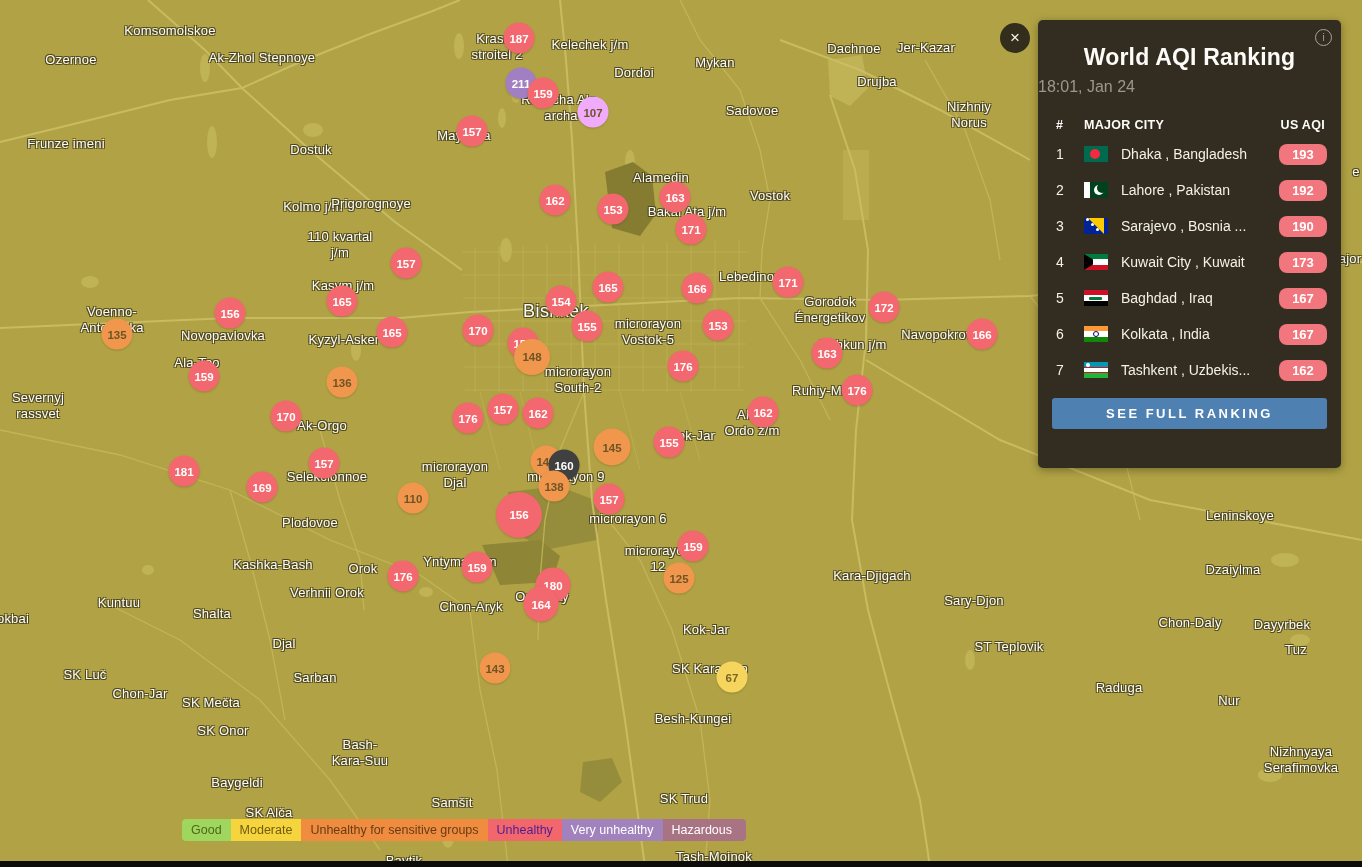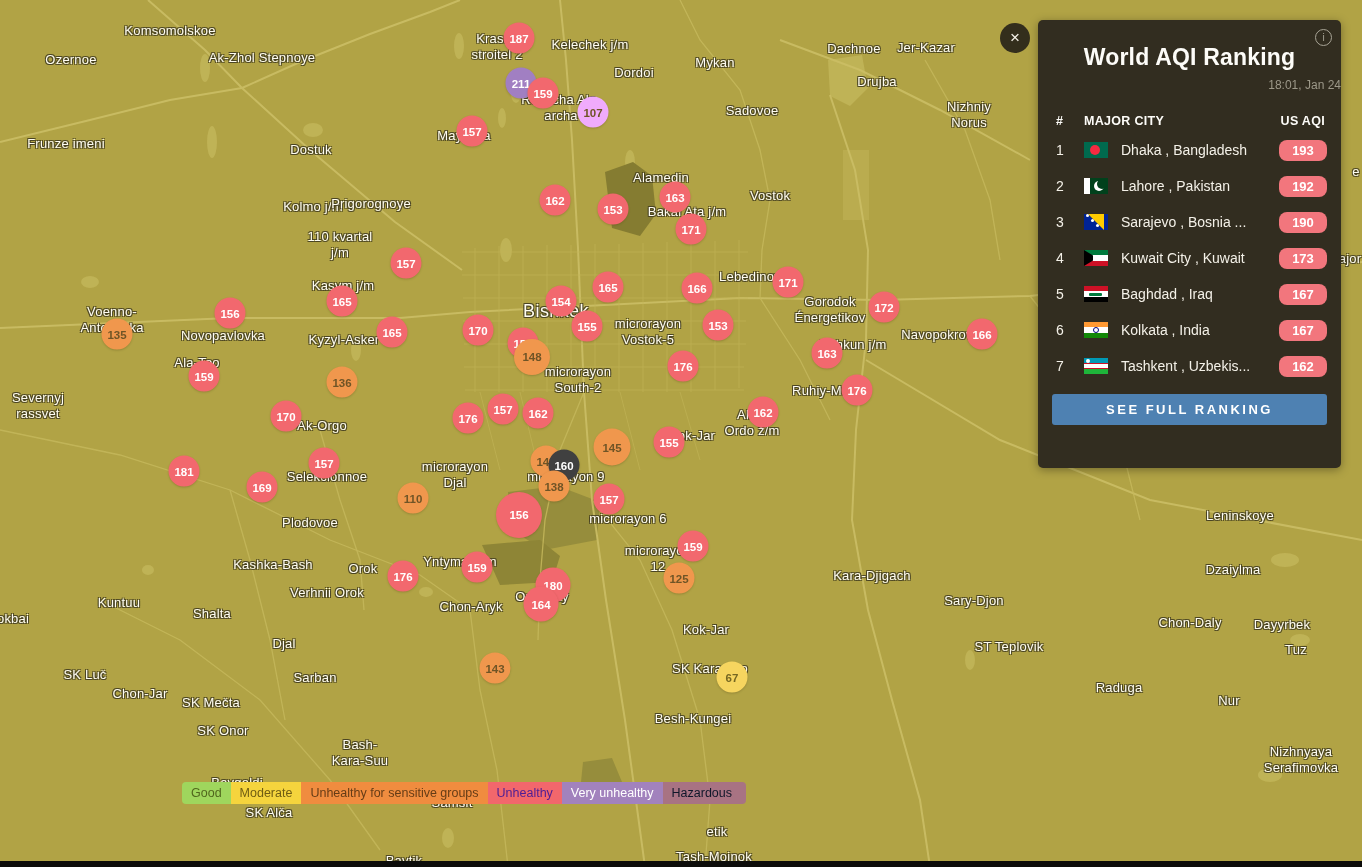--- a/index.html
+++ b/index.html
@@ -12,36 +12,36 @@
   .map-label{position:absolute;z-index:3;transform:translate(-50%,-50%);color:#fffdf2;font-size:13px;line-height:16px;
     white-space:pre-line;text-align:center;letter-spacing:.2px;
     text-shadow:-1px -1px 0 rgba(72,67,34,.9),1px -1px 0 rgba(72,67,34,.9),-1px 1px 0 rgba(72,67,34,.9),1px 1px 0 rgba(72,67,34,.9);}
   .map-label.big{font-size:18px;line-height:20px;letter-spacing:.4px;}
   .marker{position:absolute;z-index:4;transform:translate(-50%,-50%);border-radius:50%;display:flex;align-items:center;
     justify-content:center;font-weight:700;font-size:11.5px;color:#fff;box-shadow:0 1px 2px rgba(70,60,20,.25);cursor:pointer;}
   .marker.c-orange{color:#6f5426;}
   .marker.c-yellow{color:#756722;}
 
   
-  .legend{position:absolute;left:182px;top:782px;height:22px;display:flex;z-index:6;}
+  .legend{position:absolute;left:182px;top:819px;height:22px;display:flex;z-index:6;}
   .chip{display:inline-block;line-height:22px;padding:0 9px;font-size:12.5px;white-space:nowrap;}
   .chip:first-child{border-radius:4px 0 0 4px;}
   .chip:last-child{border-radius:0 4px 4px 0;padding-right:14px;}
 
   .bottom-bar{position:absolute;left:0;bottom:0;width:100%;height:6px;background:#0c0c0a;z-index:7;}
 
   
   .panel{position:absolute;left:1038px;top:20px;width:303px;height:448px;background:#322d20;border-radius:5px;z-index:10;
     box-shadow:0 2px 10px rgba(0,0,0,.35);color:#f4f1e8;}
   .close-btn{position:absolute;left:1000px;top:23px;width:30px;height:30px;border-radius:50%;background:#332e1c;border:none;
     z-index:11;color:#f5f2e8;font-size:17px;line-height:30px;text-align:center;padding:0;cursor:pointer;}
   .info-btn{position:absolute;right:9px;top:9px;width:15px;height:15px;border:1px solid #a8a496;border-radius:50%;
     color:#a8a496;font-size:10px;line-height:15px;text-align:center;cursor:pointer;}
   .panel h1{margin:24px 12px 0;font-size:23px;font-weight:700;text-align:center;color:#fdfcf8;letter-spacing:.2px;}
-  .timestamp{text-align:right;font-size:12px;color:#9c9889;margin-top:7px;}
+  .timestamp{text-align:left;font-size:16px;color:#9c9889;margin-top:7px;}
   .hdr{display:flex;align-items:center;margin:22px 16px 4px 18px;font-size:12.5px;font-weight:700;color:#fdfcf8;}
   .hdr .h-rank{width:28px;}
   .hdr .h-city{flex:1;letter-spacing:.3px;}
   .hdr .h-aqi{letter-spacing:.3px;}
   .rrow{display:flex;align-items:center;height:36px;margin:0 14px 0 18px;cursor:pointer;}
   .rk{width:28px;font-size:14px;}
   .flag{width:24px;height:16px;display:inline-block;position:relative;overflow:hidden;flex:0 0 24px;margin-right:13px;}
   .cty{flex:1;font-size:14px;white-space:nowrap;overflow:hidden;}
   .badge{width:48px;height:21px;border-radius:8px;font-size:13px;font-weight:700;color:#fff;display:flex;
     align-items:center;justify-content:center;}
@@ -288,21 +288,21 @@
         <div class="marker c-red" style="left: 541px; top: 604px; width: 35px; height: 35px; background: rgb(242, 104, 110);">164</div>
         <div class="marker c-orange" style="left: 495px; top: 668px; width: 31px; height: 31px; background: rgb(240, 151, 77);">143</div>
         <div class="marker c-yellow" style="left: 732px; top: 677px; width: 31px; height: 31px; background: rgb(246, 213, 95);">67</div>
       </div>
     <div id="legend" class="legend">
         <span class="chip" style="background: rgb(159, 214, 93); color: rgb(80, 102, 29);">Good</span>
         <span class="chip" style="background: rgb(245, 212, 61); color: rgb(111, 92, 18);">Moderate</span>
         <span class="chip" style="background: rgb(240, 140, 63); color: rgb(101, 60, 22);">Unhealthy for sensitive groups</span>
         <span class="chip" style="background: rgb(242, 103, 108); color: #4c1d95;">Unhealthy</span>
         <span class="chip" style="background: rgb(162, 130, 189); color: rgb(255, 255, 255);">Very unhealthy</span>
-        <span class="chip" style="background: rgb(168, 115, 131); color: #0f172a;">Hazardous</span>
+        <span class="chip" style="background: rgb(168, 115, 131); color: #ffffff;">Hazardous</span>
       </div>
     <div class="bottom-bar"></div>
   </div>
 
   <button class="close-btn">
     <span>×</span>
   </button>
 
   <div class="panel">
     <div class="info-btn">i</div>

